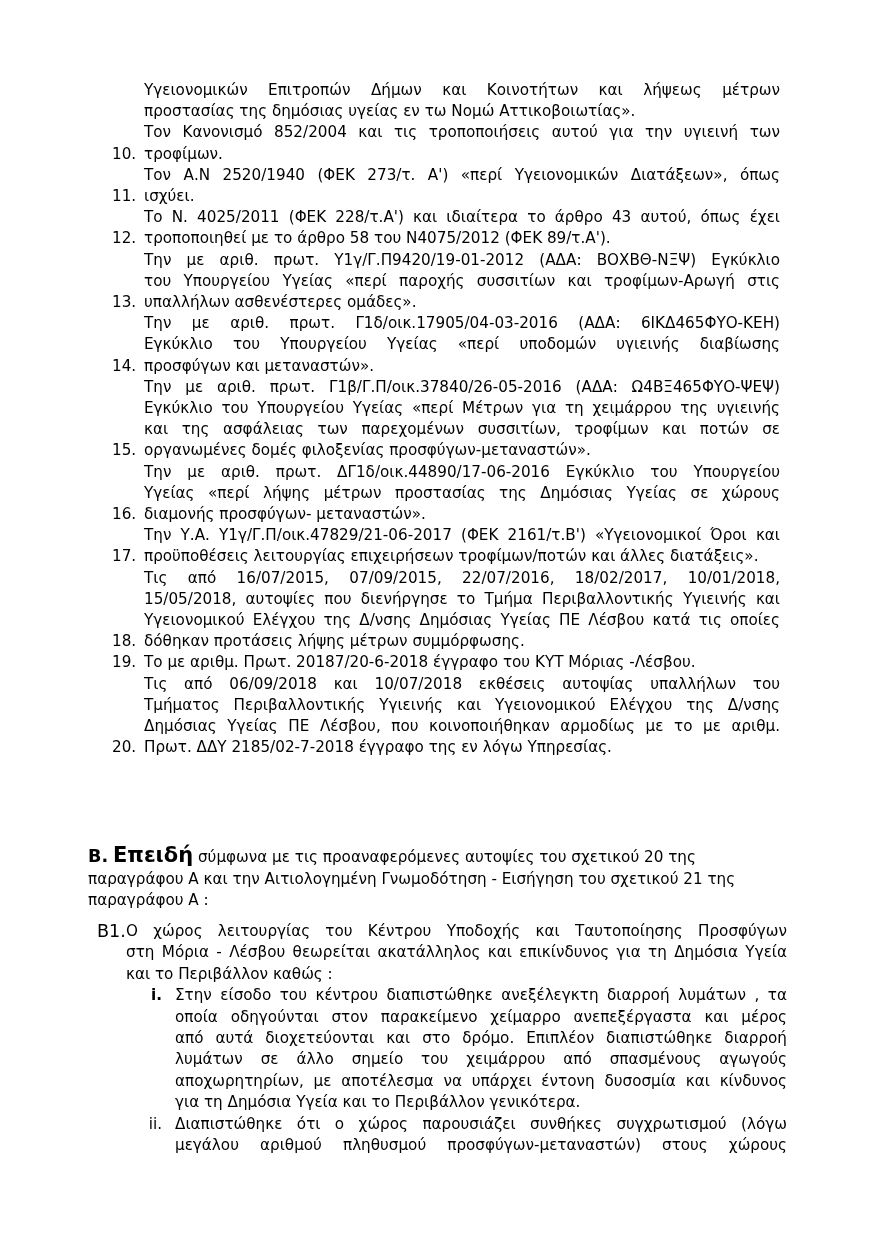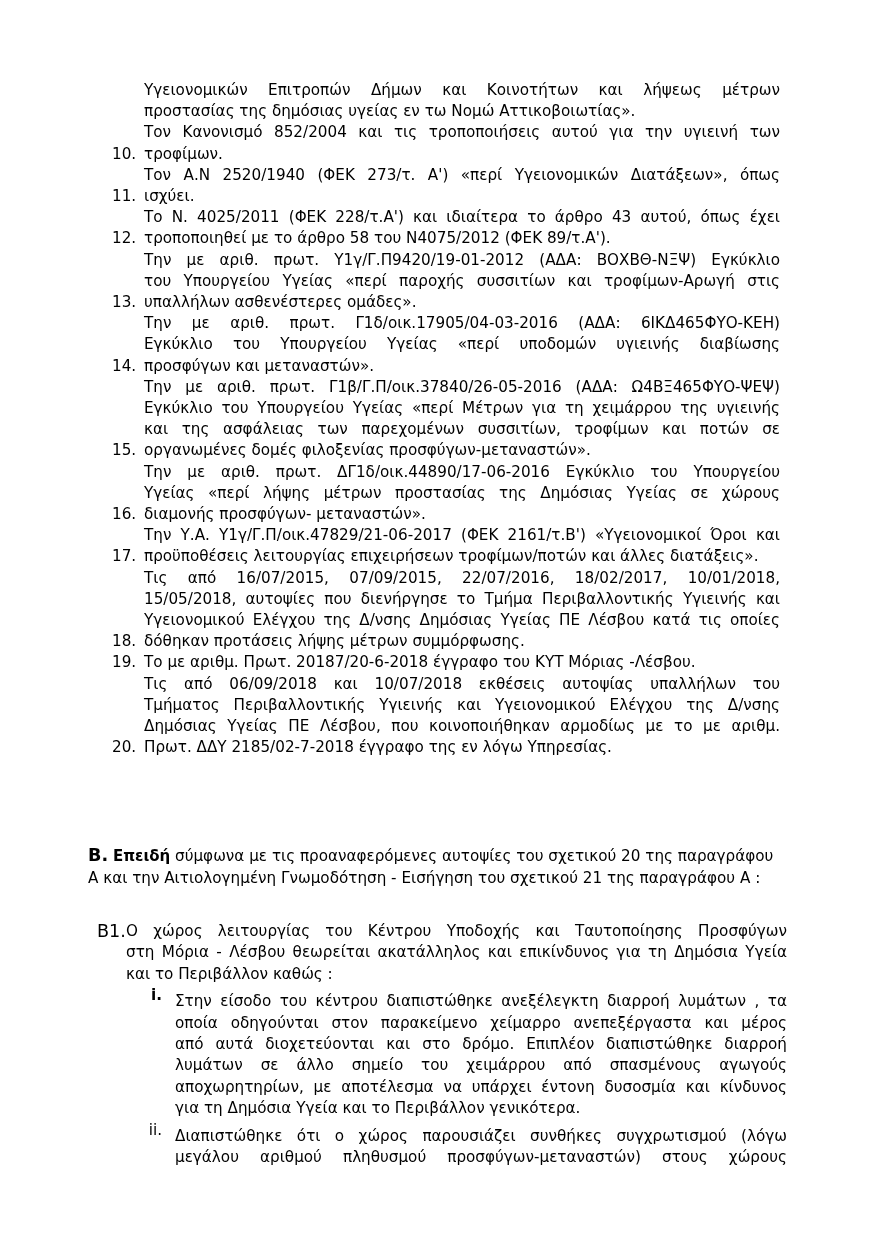--- a/index.html
+++ b/index.html
@@ -86,21 +86,21 @@
     top: 845px;
     width: 692px;
     font-size: 15.2px;
     line-height: 21.6px;
   }
   .sec-b .b-letter {
     font-size: 17.6px;
     font-weight: bold;
   }
   .sec-b .b-strong {
-    font-size: 15px;
+    font-size: 21px;
     font-weight: bold;
   }
 
   .sec-b1 {
     position: absolute;
     left: 97px;
     top: 921px;
     width: 690px;
   }
   .b1-head {
@@ -135,21 +135,20 @@
     text-align: right;
     padding-right: 13px;
     box-sizing: border-box;
     white-space: nowrap;
   }
   .roman-num.b {
     font-weight: bold;
   }
   .roman-body {
     flex: 1 1 auto;
-    margin-top: 6px;
   }
 </style>
 </head>
 <body>
 
 <div class="page">
 
   <div class="ref-list">
 
     <div class="cont-line">Υγειονομικών Επιτροπών Δήμων και Κοινοτήτων και λήψεως μέτρων</div>

